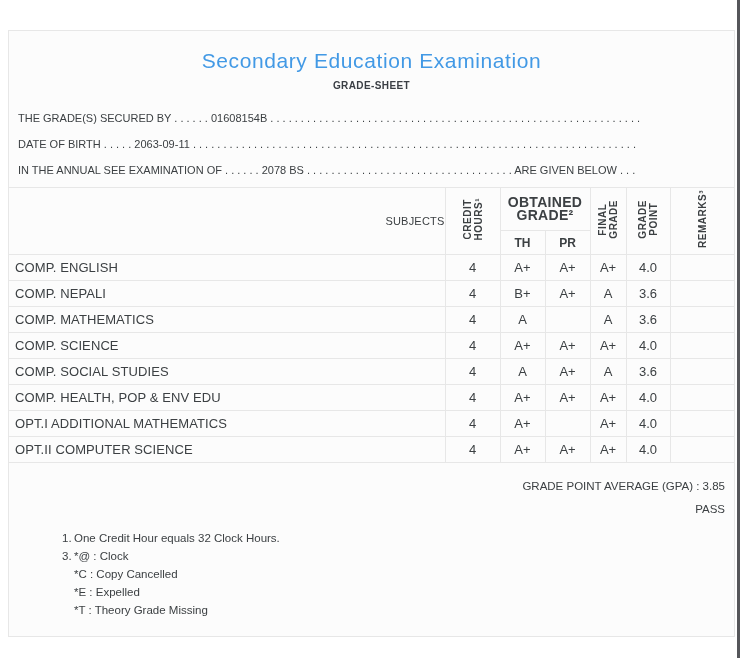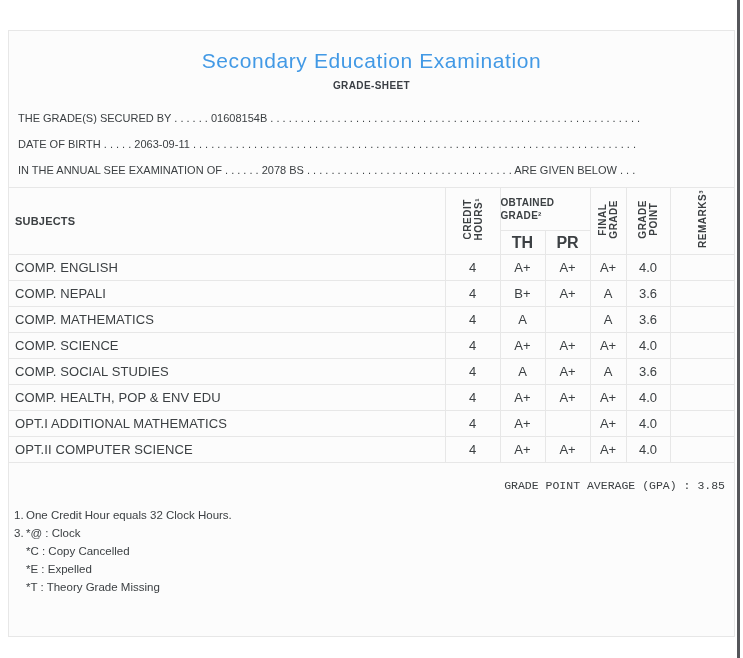--- a/index.html
+++ b/index.html
@@ -55,54 +55,54 @@
     margin-top: 4px;
     table-layout: fixed;
   }
   table.grades th, table.grades td {
     border: 1px solid #e7e7e7;
     color: #3c4043;
   }
   table.grades tr > *:first-child { border-left: 0; }
   table.grades tr > *:last-child  { border-right: 0; }
   th.sub-h {
-    text-align: left; vertical-align: middle;
+    text-align: right; vertical-align: middle;
     padding-left: 6px;
-    font-size: 11px; font-weight: bold;
+    font-size: 11px; font-weight: normal;
     letter-spacing: 0.2px;
   }
   th.vert-h { vertical-align: middle; text-align: center; height: 63px; padding: 2px 0; }
   .vert {
     display: inline-block;
     writing-mode: vertical-rl;
     transform: rotate(180deg);
     white-space: pre-line;
     font-size: 10px; font-weight: bold;
     line-height: 11px;
     letter-spacing: 0.5px;
     max-height: 58px;
   }
   th.obt-h {
-    height: 40px; vertical-align: middle; text-align: left;
-    font-size: 10px; font-weight: bold;
+    height: 40px; vertical-align: middle; text-align: center;
+    font-size: 14px; font-weight: bold;
     white-space: pre-line;
     line-height: 13px;
     letter-spacing: 0.3px;
   }
   th.thpr {
     height: 22px; text-align: center; vertical-align: middle;
-    font-size: 16px; font-weight: bold;
+    font-size: 12px; font-weight: bold;
   }
   td { height: 26px; font-size: 13px; text-align: center; vertical-align: middle; }
   td.td-subject { text-align: left; padding-left: 6px; letter-spacing: 0.1px; }
   .summary { margin-top: 13px; padding-right: 9px; text-align: right; }
-  .summary .gpa  { font-size: 11.5px; height: 20px; line-height: 20px; font-family: Liberation Mono, monospace; }
+  .summary .gpa  { font-size: 11.5px; height: 20px; line-height: 20px; }
   .summary .result { font-size: 11.5px; height: 23px; line-height: 26px; }
   .footnotes { margin-top: 10px; padding-left: 5px; }
-  .fn { height: 18px; line-height: 18px; font-size: 11.5px; white-space: nowrap; }
+  .fn { height: 18px; line-height: 18px; font-size: 11.5px; white-space: nowrap; margin-left: 48px; }
   .fn-num { display: inline-block; width: 12px; }
 </style>
 </head>
 <body>
 
 <div class="sheet">
 
   <div class="title">Secondary Education Examination</div>
   <div class="subtitle">GRADE-SHEET</div>
 
@@ -230,20 +230,21 @@
         <td></td>
       </tr>
     </tbody>
   </table>
 
   <div class="summary">
     <div class="gpa">
       <span>GRADE POINT AVERAGE (GPA) :</span>
       <span>3.85</span>
     </div>
+    <div class="result">PASS</div>
   </div>
 
   <div class="footnotes">
     <div class="fn"><span class="fn-num">1.</span><span>One Credit Hour equals 32 Clock Hours.</span></div>
     <div class="fn"><span class="fn-num">3.</span><span>*@ : Clock</span></div>
     <div class="fn"><span class="fn-num"></span><span>*C : Copy Cancelled</span></div>
     <div class="fn"><span class="fn-num"></span><span>*E : Expelled</span></div>
     <div class="fn"><span class="fn-num"></span><span>*T : Theory Grade Missing</span></div>
   </div>
 

